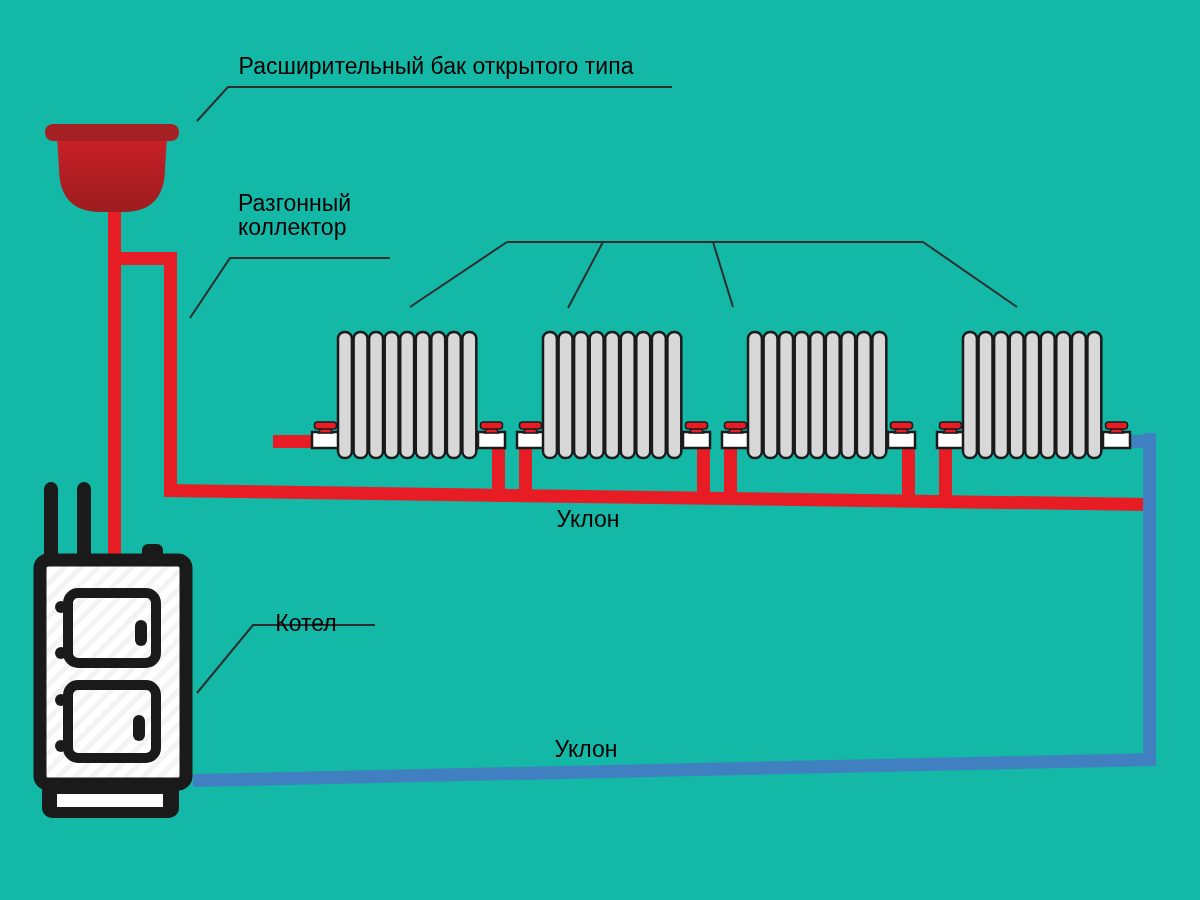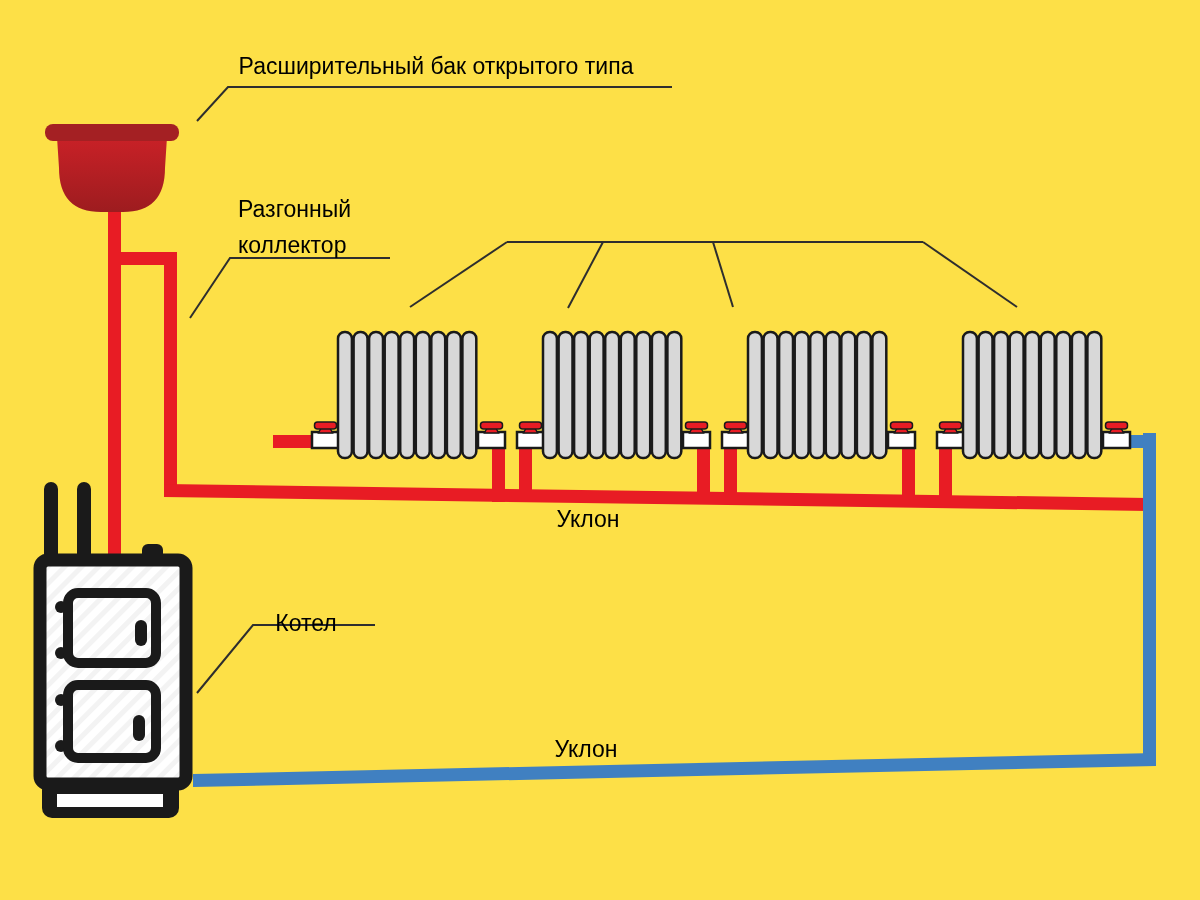--- a/index.html
+++ b/index.html
@@ -1,19 +1,19 @@
 <!DOCTYPE html>
 <html><head>
 <meta charset="utf-8">
 <style>
   html,body{margin:0;padding:0;background:#ffffff;}
   #stage{
     position:relative;
     width:1200px;height:900px;
-    background:#fde047;
+    background:#14b8a6;
     font-family:"Liberation Sans","DejaVu Sans",sans-serif;
     overflow:hidden;
   }
   #diagram-svg{position:absolute;left:0;top:0;}
   .lbl{
     position:absolute;
     color:#000;
     font-size:23px;
     line-height:27px;
     white-space:pre-line;
@@ -174,21 +174,21 @@
       <line x1="507" y1="242" x2="410" y2="307"></line>
       <line x1="603" y1="242" x2="568" y2="308"></line>
       <line x1="713" y1="242" x2="733" y2="307"></line>
       <line x1="923" y1="242" x2="1017" y2="307"></line>
       <polyline points="375,625 253,625 197,693"></polyline>
     </g>
   </svg>
 
   <div class="lbl" style="left:186px;top:53px;width:500px;">Расширительный бак открытого типа</div>
 
-  <div class="lbl left" style="left:238px;top:191px;width:150px;line-height:36px;">Разгонный коллектор</div>
+  <div class="lbl left" style="left:238px;top:191px;width:150px;line-height:24px;">Разгонный коллектор</div>
 
 
   <div class="lbl" style="left:231px;top:610px;width:150px;">Котел</div>
 
   <div class="lbl" style="left:513px;top:506px;width:150px;">Уклон</div>
 
   <div class="lbl" style="left:511px;top:736px;width:150px;">Уклон</div>
 </div>
 
 </body></html>

